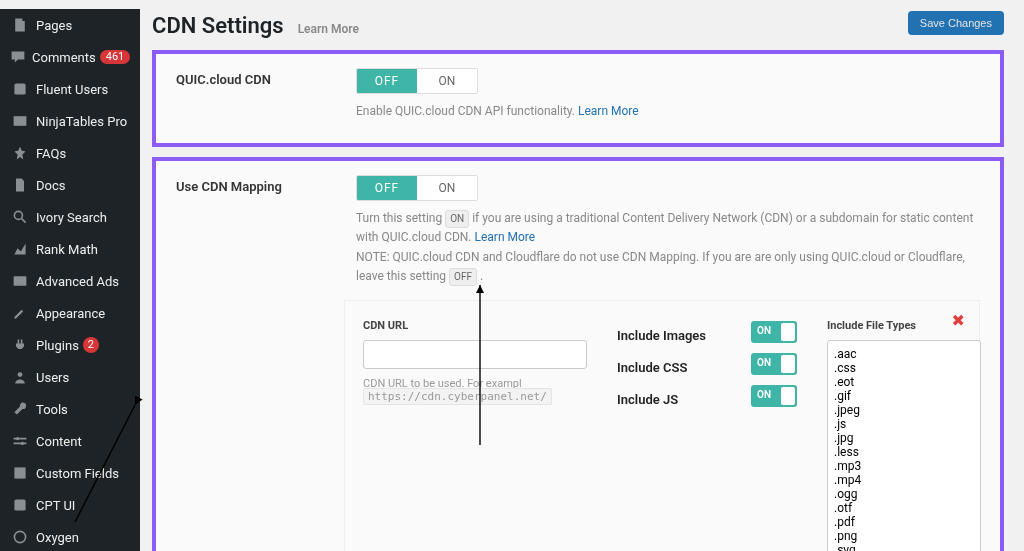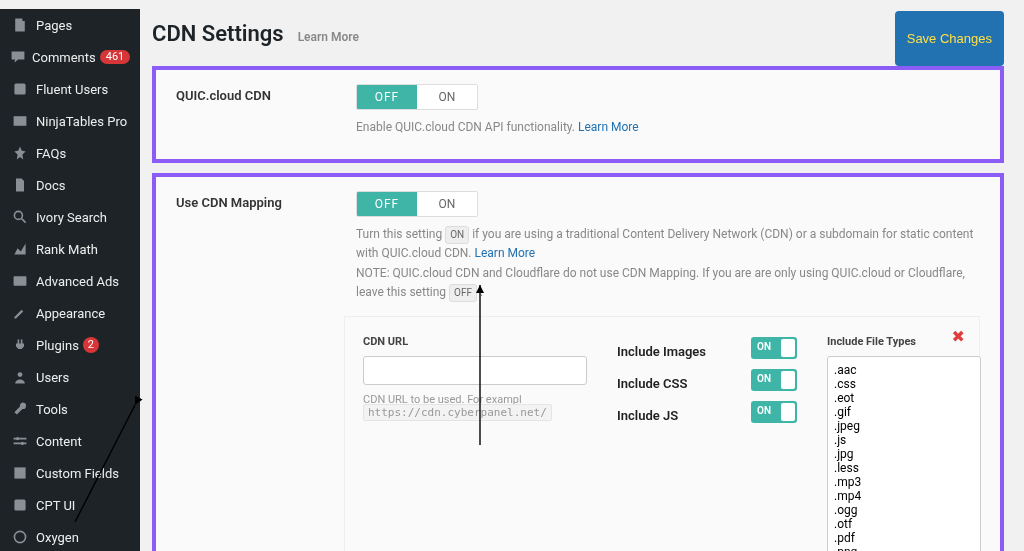--- a/index.html
+++ b/index.html
@@ -8,24 +8,24 @@
   .sidebar{width:140px;background:#1d2327;color:#fff;display:flex;flex-direction:column;flex-shrink:0;}
   .sidebar .item{display:flex;align-items:center;padding:6px 10px;color:#eee;font-size:13px;cursor:pointer;}
   .sidebar .item .ico{width:20px;height:20px;display:flex;align-items:center;justify-content:center;margin-right:6px;opacity:.85;}
   .sidebar .item .ico svg{width:16px;height:16px;fill:#9ca2a7;}
   .sidebar .item.active{background:#2271b1;color:#fff;position:relative;}
   .sidebar .item.active::after{content:"";position:absolute;right:-1px;top:50%;transform:translateY(-50%);border:6px solid transparent;border-right-color:#f1f1f1;}
   .badge{background:#d63638;color:#fff;font-size:11px;border-radius:9px;padding:0 6px;margin-left:4px;display:inline-block;line-height:14px;}
   .badge.sm{background:#d63638;border-radius:50%;width:16px;height:16px;padding:0;text-align:center;line-height:16px;}
   
   .main{flex:1;display:flex;flex-direction:column;padding:2px 20px 0 12px;overflow:hidden;}
-  .header{display:flex;align-items:center;justify-content:space-between;}
+  .header{display:flex;align-items:flex-start;justify-content:space-between;}
   h1{font-size:22px;font-weight:600;margin:2px 0 12px 0;color:#1d2327;}
   .learnmore{font-size:12px;color:#888;margin-left:14px;cursor:pointer;}
-  .save-btn{background:#2271b1;color:#fde047;border:none;padding:20px 12px;border-radius:4px;font-size:13px;cursor:pointer;}
+  .save-btn{background:#2271b1;color:#e5e5e5;border:none;padding:6px 12px;border-radius:4px;font-size:11px;cursor:pointer;}
   .card{background:#fafafa;border:4px solid #8b5cf6;margin-bottom:10px;padding:14px 0;}
   .row{display:flex;align-items:flex-start;padding:0 20px 8px 20px;}
   .row-label{width:180px;font-weight:600;font-size:13px;color:#333;padding-top:4px;}
   .row-body{flex:1;}
   .toggle-pill{display:inline-flex;border:1px solid #ddd;border-radius:2px;overflow:hidden;}
   .toggle-pill div{width:60px;text-align:center;padding:5px 0;font-size:12px;cursor:pointer;color:#666;background:#fff;}
   .toggle-pill div.on{color:#666;}
   .toggle-pill div.active-off{background:#3fb5a8;color:#fff;letter-spacing:1px;}
   .desc{font-size:12px;color:#888;margin-top:8px;line-height:1.6;}
   .desc a{color:#2271b1;text-decoration:none;}

